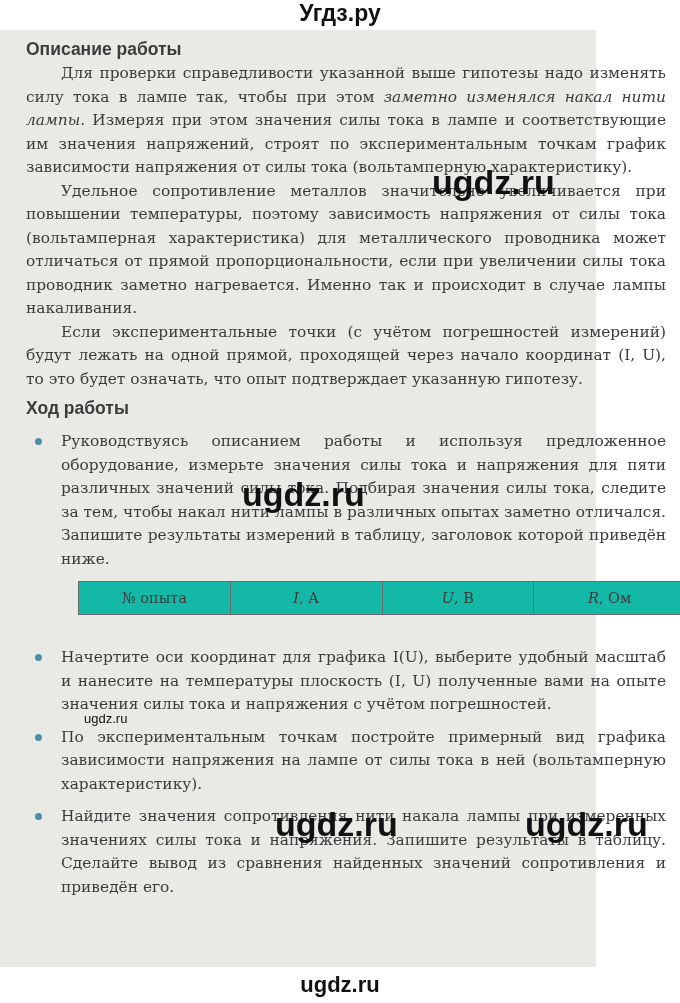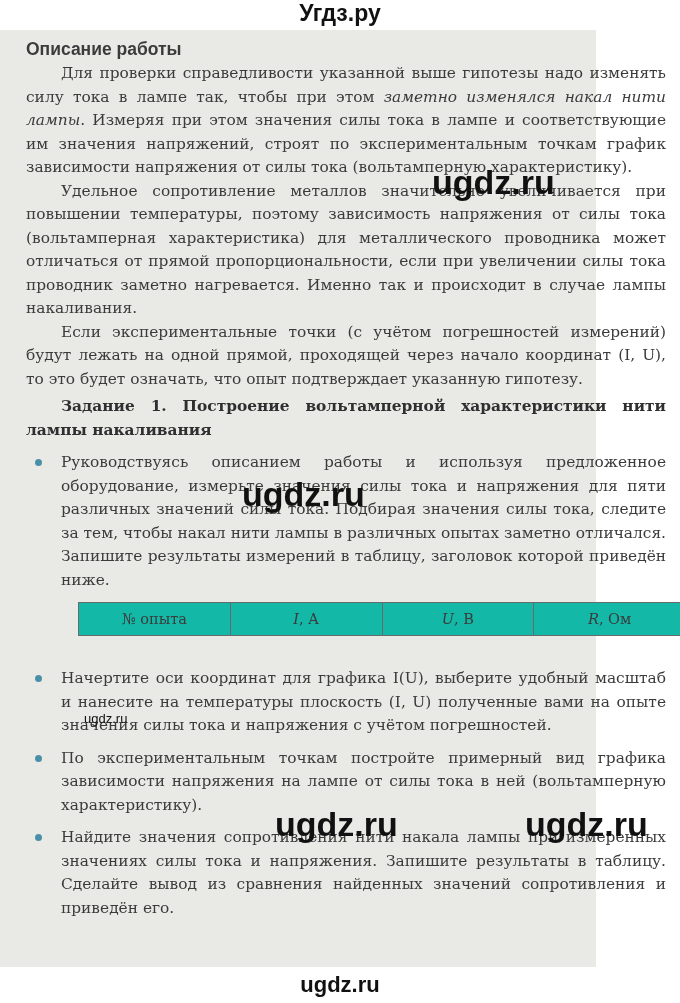--- a/index.html
+++ b/index.html
@@ -63,21 +63,21 @@
   <span>Угдз.ру</span>
 </div>
 
 <div class="page">
   <div class="content">
     <h2>Описание работы</h2>
     <p><span>Для проверки справедливости указанной выше гипотезы надо изменять силу тока в лампе так, чтобы при этом </span><span class="it">заметно изменялся накал нити лампы</span><span>. Измеряя при этом значения силы тока в лампе и соответствующие им значения напряжений, строят по экспериментальным точкам график зависимости напряжения от силы тока (вольтамперную характеристику).</span></p>
     <p>Удельное сопротивление металлов значительно увеличивается при повышении температуры, поэтому зависимость напряжения от силы тока (вольтамперная характеристика) для металлического проводника может отличаться от прямой пропорциональности, если при увеличении силы тока проводник заметно нагревается. Именно так и происходит в случае лампы накаливания.</p>
     <p>Если экспериментальные точки (с учётом погрешностей измерений) будут лежать на одной прямой, проходящей через начало координат (I, U), то это будет означать, что опыт подтверждает указанную гипотезу.</p>
     <div class="gap"></div>
-    <div class="task-title">Задание 1. Построение вольтамперной характеристики нити лампы накаливания</div>
+    <h2>Ход работы</h2>
 
     <div class="bullet-item">
       <span class="bullet-dot"></span>
       <p>Руководствуясь описанием работы и используя предложенное оборудование, измерьте значения силы тока и напряжения для пяти различных значений силы тока. Подбирая значения силы тока, следите за тем, чтобы накал нити лампы в различных опытах заметно отличался. Запишите результаты измерений в таблицу, заголовок которой приведён ниже.</p>
     </div>
 
     <table class="measure">
       <tbody>
           <tr>
         <td><span class="var"></span><span>№ опыта</span></td>

